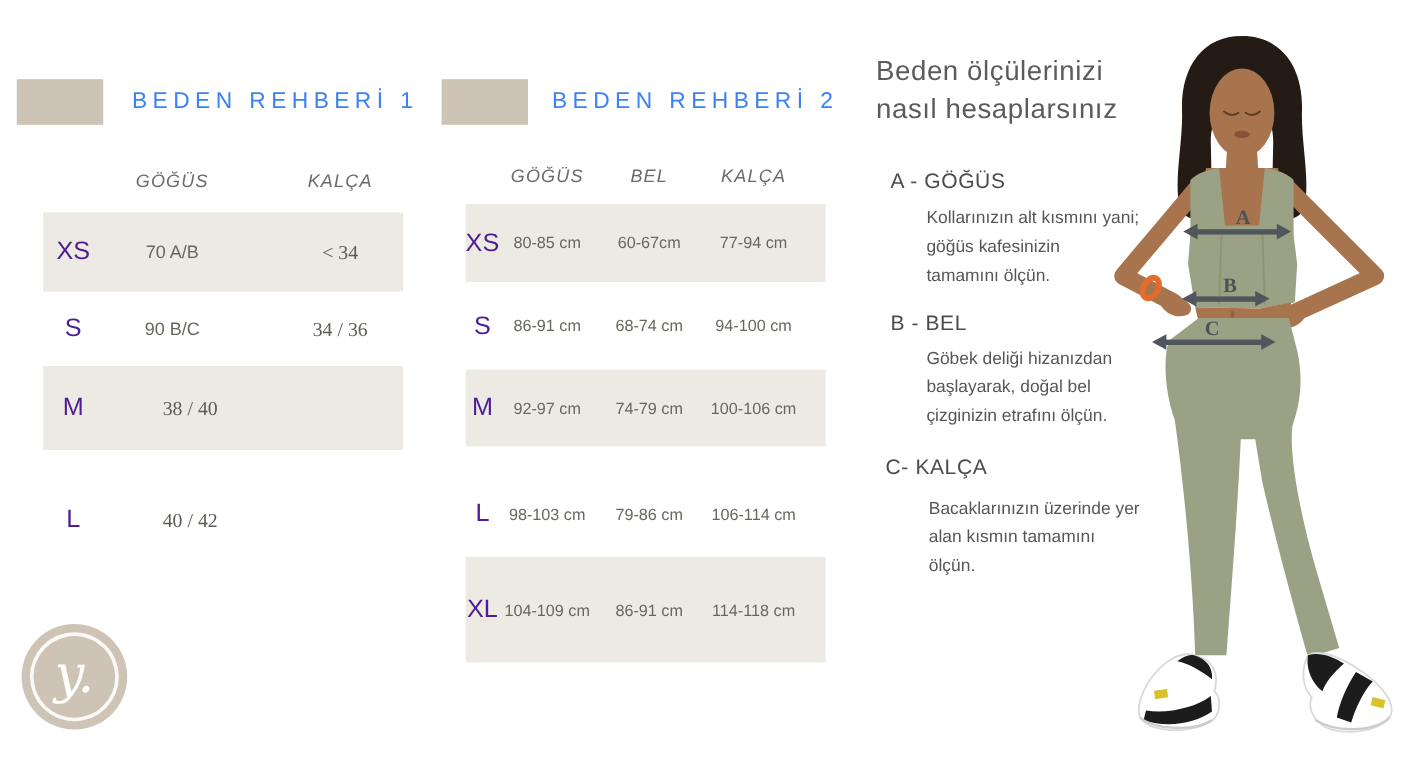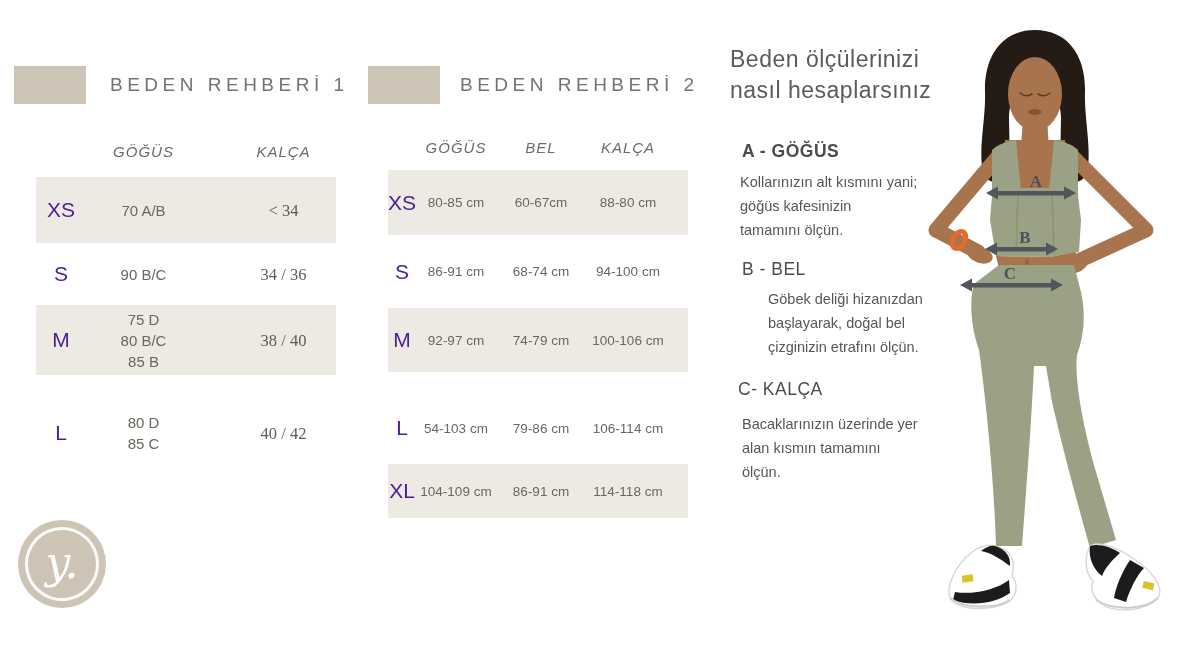--- a/index.html
+++ b/index.html
@@ -2,21 +2,21 @@
 <html><head>
 <meta charset="utf-8">
 <style>
   html,body{margin:0;padding:0;}
   body{width:1182px;height:648px;background:#ffffff;position:relative;overflow:hidden;
        font-family:"Liberation Sans",sans-serif;}
 
   
   .swatch{position:absolute;width:72px;height:38px;background:#cdc4b5;}
   .tbl-title{position:absolute;height:38px;line-height:38px;font-size:19px;letter-spacing:4.5px;
-             color:#737373;white-space:nowrap;}
+             color:#3b82f6;white-space:nowrap;}
 
   
   .size-table{position:absolute;color:#68685f;}
   .t-row,.t-head{display:grid;align-items:center;text-align:center;}
   .t1 .t-row,.t1 .t-head{grid-template-columns:50px 115px 135px;}
   .t2 .t-row,.t2 .t-head{grid-template-columns:28px 80px 90px 102px;}
   .t1 .c3{padding-left:30px;}
   .t2 .c4{padding-right:18px;}
   .t-head{height:52px;font-size:15px;letter-spacing:1px;color:#6b6b67;font-style:italic;}
   .t2 .t-head{height:45px;}
@@ -26,21 +26,21 @@
   .t-row .sz{font-size:21px;color:#4c1d95;}
   .val{white-space:pre-line;line-height:21px;color:#68685f;}
   .serif{font-family:"Liberation Serif",serif;font-size:16.5px;color:#5d5c56;}
   .spacer{height:28px;}
   .t2 .spacer{height:20px;}
 
   
   .guide-title{position:absolute;left:730px;top:44px;font-size:23px;line-height:31px;
                color:#5a5b5f;letter-spacing:0.5px;white-space:pre-line;}
   .g-head{position:absolute;font-size:17.5px;color:#4b4c50;letter-spacing:0.5px;}
-  .g-body{position:absolute;font-size:14.5px;line-height:24px;color:#565656;white-space:pre-line;}
+  .g-body{position:absolute;font-size:14.5px;line-height:24px;color:#565656;white-space:pre-line;margin-left:32px;}
 
   
   .logo{position:absolute;left:18px;top:520px;width:88px;height:88px;border-radius:50%;
         background:#cdc4b5;}
   .logo-ring{position:absolute;left:7px;top:7px;right:7px;bottom:7px;border:3px solid rgba(255,255,255,.9);
              border-radius:50%;transform:rotate(-12deg);}
   .logo-text{position:absolute;left:0;top:0;width:100%;height:100%;display:flex;align-items:center;
              justify-content:center;color:#ffffff;font-family:"DejaVu Serif",serif;font-style:italic;
              font-size:44px;padding-bottom:4px;box-sizing:border-box;}
 
@@ -65,87 +65,82 @@
     <div class="val">70 A/B</div>
     <div class="val serif c3">&lt; 34</div>
   </div>
   <div class="t-row" style="height:62px;">
     <div class="sz">S</div>
     <div class="val">90 B/C</div>
     <div class="val serif c3">34 / 36</div>
   </div>
   <div class="t-row shaded" style="height:70px;">
     <div class="sz">M</div>
-    <div class="val">75 D
-80 B/C
-85 B</div>
     <div class="val serif c3">38 / 40</div>
   </div>
   <div class="spacer"></div>
   <div class="t-row" style="height:60px;">
     <div class="sz">L</div>
-    <div class="val">80 D
-85 C</div>
     <div class="val serif c3">40 / 42</div>
   </div>
 </div>
 
 <div class="swatch" style="left:368px;top:66px;"></div>
 <div class="tbl-title" style="left:460px;top:66px;">BEDEN REHBERİ 2</div>
 
 <div class="size-table t2" style="left:388px;top:125px;width:300px;">
   <div class="t-head">
     <div></div>
     <div>GÖĞÜS</div>
     <div>BEL</div>
     <div class="c4">KALÇA</div>
   </div>
   <div class="t-row shaded" style="height:65px;">
     <div class="sz">XS</div>
     <div class="val">80-85 cm</div>
     <div class="val">60-67cm</div>
-    <div class="val c4">88-80 cm</div>
+    <div class="val c4">77-94 cm</div>
   </div>
   <div class="t-row" style="height:73px;">
     <div class="sz">S</div>
     <div class="val">86-91 cm</div>
     <div class="val">68-74 cm</div>
     <div class="val c4">94-100 cm</div>
   </div>
   <div class="t-row shaded" style="height:64px;">
     <div class="sz">M</div>
     <div class="val">92-97 cm</div>
     <div class="val">74-79 cm</div>
     <div class="val c4">100-106 cm</div>
   </div>
   <div class="spacer"></div>
   <div class="t-row" style="height:72px;">
     <div class="sz">L</div>
-    <div class="val">54-103 cm</div>
+    <div class="val">98-103 cm</div>
     <div class="val">79-86 cm</div>
     <div class="val c4">106-114 cm</div>
   </div>
-  <div class="t-row shaded" style="height:54px;">
+  <div class="t-row shaded" style="height:88px;">
     <div class="sz">XL</div>
     <div class="val">104-109 cm</div>
     <div class="val">86-91 cm</div>
     <div class="val c4">114-118 cm</div>
   </div>
 </div>
 
 <div class="guide-title">Beden ölçülerinizi
 nasıl hesaplarsınız</div>
 
-<div class="g-head" style="left:742px;top:141px;font-weight:bold;">A - GÖĞÜS</div>
+<div class="g-head" style="left:742px;top:141px;">A - GÖĞÜS</div>
 <div class="g-body" style="left:740px;top:170px;width:215px;">Kollarınızın alt kısmını yani;
 göğüs kafesinizin
 tamamını ölçün.</div>
 
 <div class="g-head" style="left:742px;top:259px;">B - BEL</div>
-<div class="g-body" style="left:768px;top:287px;width:215px;">Göbek deliği hizanızdan
+<div class="g-body" style="left:740px;top:287px;width:215px;">Göbek deliği hizanızdan
 başlayarak, doğal bel
 çizginizin etrafını ölçün.</div>
 
 <div class="g-head" style="left:738px;top:379px;">C- KALÇA</div>
 <div class="g-body" style="left:742px;top:412px;width:215px;">Bacaklarınızın üzerinde yer
 alan kısmın tamamını
 ölçün.</div>
 
 <svg class="figure" viewBox="0 0 282 648" aria-hidden="true">
 

